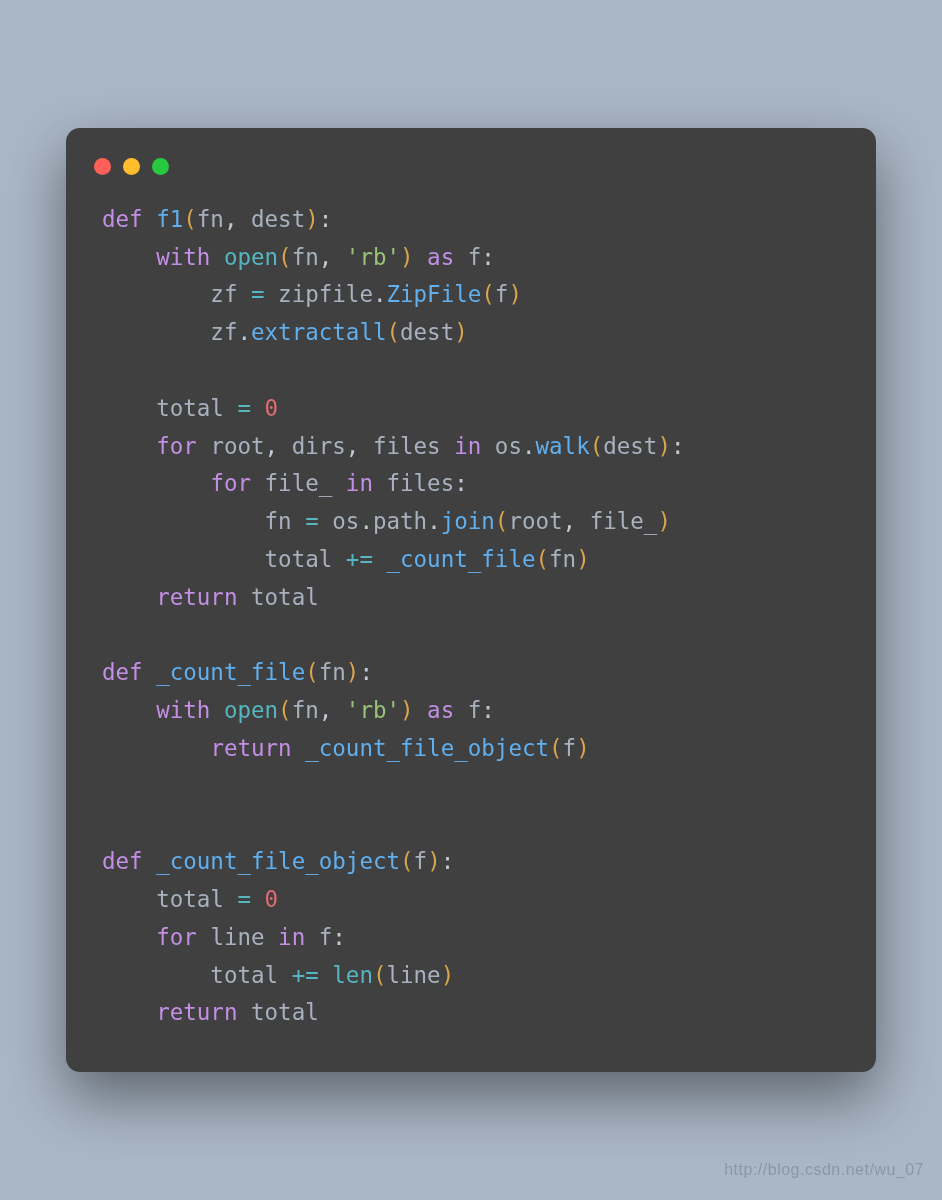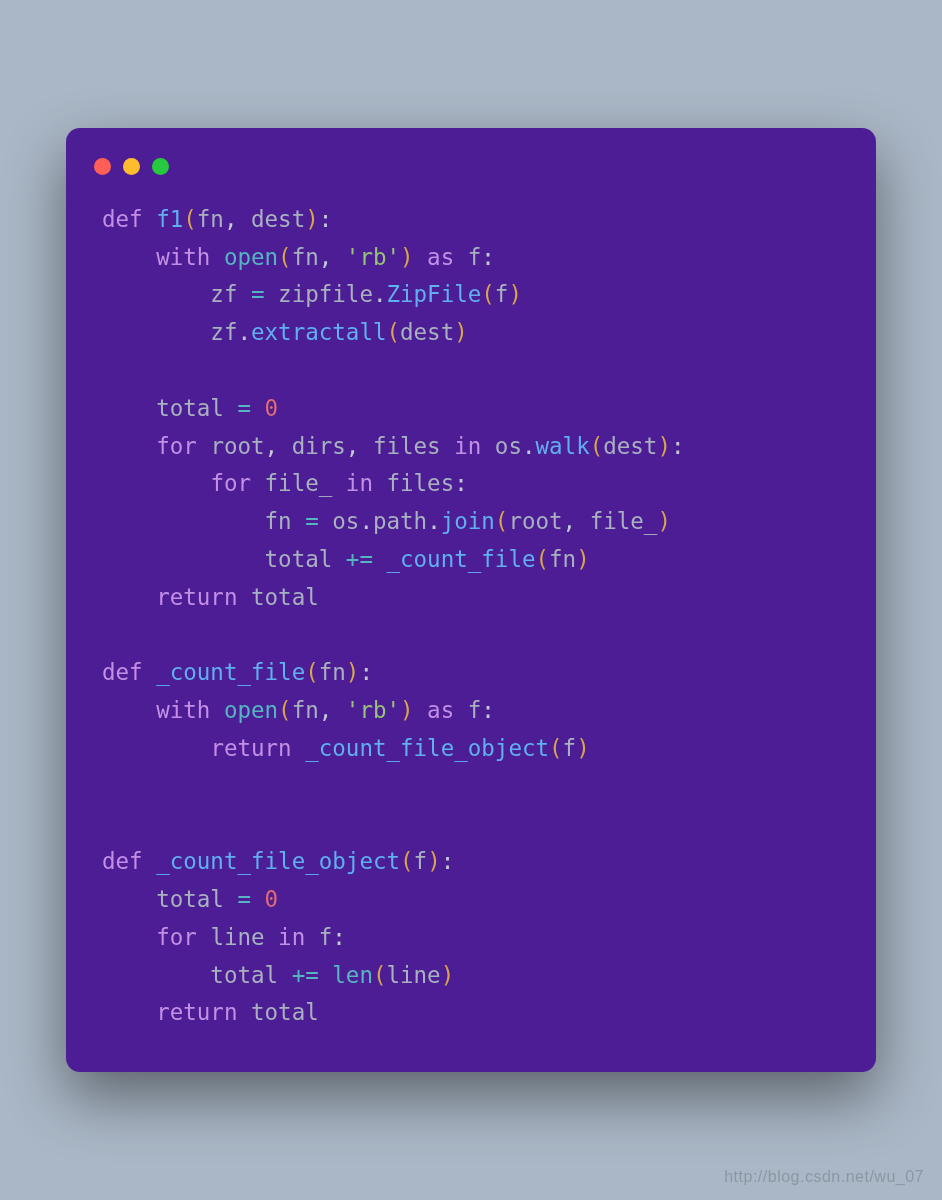--- a/index.html
+++ b/index.html
@@ -8,21 +8,21 @@
     width: 942px;
     height: 1200px;
     display: flex;
     align-items: center;
     justify-content: center;
     font-family: "SF Mono", "Monaco", "Menlo", "Consolas", "DejaVu Sans Mono", monospace;
     position: relative;
   }
   .window {
     width: 810px;
-    background: #4c1d95;
+    background: #404040;
     border-radius: 14px;
     box-shadow: 0 25px 60px rgba(0,0,0,0.45);
     padding: 30px 0 40px 0;
     overflow: hidden;
   }
   .titlebar {
     display: flex;
     gap: 12px;
     padding: 0 28px 26px 28px;
   }
@@ -45,21 +45,21 @@
   .func { color: #55b6c2; }  
   .id   { color: #a9b1bf; }  
   .op   { color: #55b6c2; }  
   .p    { color: #c3c9d5; }  
   .gold { color: #d8a54d; }  
   .num  { color: #e06c75; }  
   .str  { color: #98c379; }  
   .watermark {
     position: absolute;
     right: 18px;
-    bottom: 14px;
+    bottom: 21px;
     font-family: sans-serif;
     font-size: 16px;
     color: rgba(0,0,0,0.18);
     letter-spacing: 0.5px;
   }
 </style>
 </head>
 <body>
 
 <div class="window">

